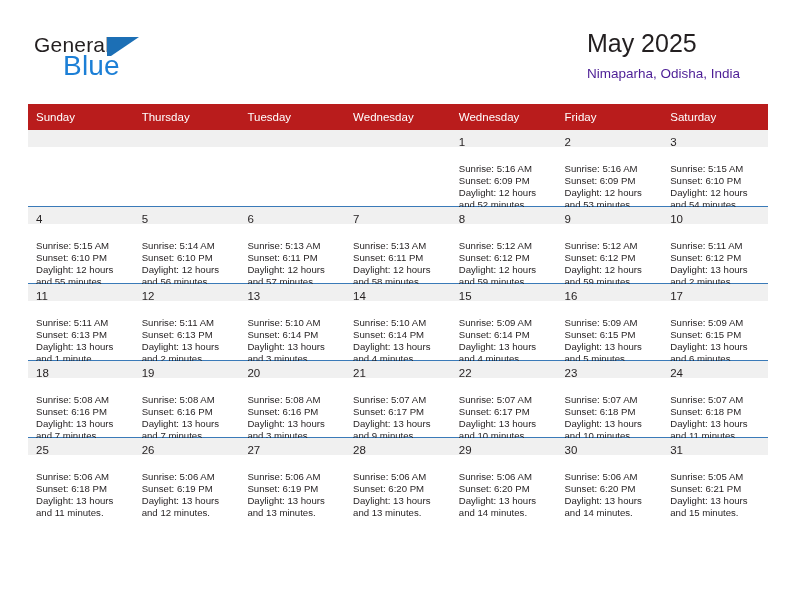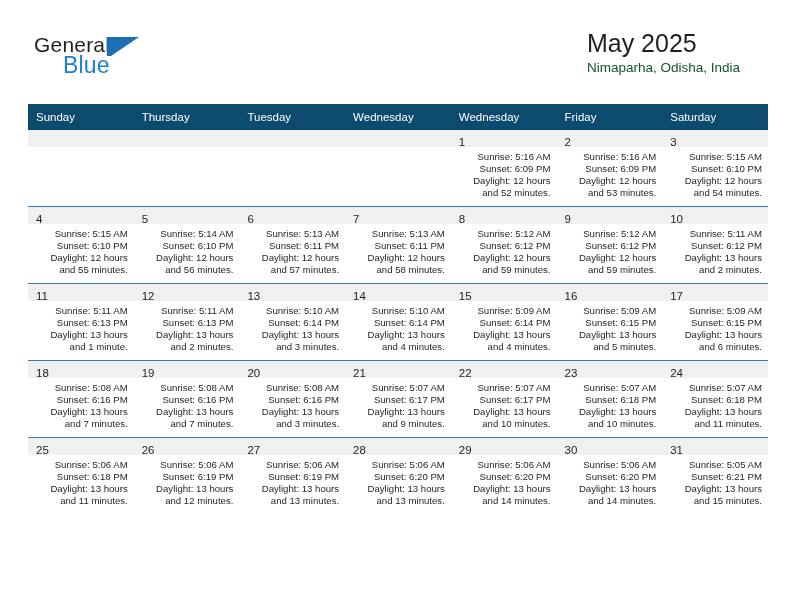--- a/index.html
+++ b/index.html
@@ -71,57 +71,58 @@
     top: 0;
     width: 0;
     height: 0;
     border-left: 28px solid #1c6fb5;
     border-bottom: 19px solid transparent;
   }
   .brand-blue {
     position: absolute;
     left: 29px;
     top: 19px;
-    font-size: 23px;
+    font-size: 28px;
     color: #1c7fd6;
     line-height: 25px;
     letter-spacing: .2px;
   }
 
   .title-block {
     position: absolute;
     right: 28px;
     top: 0;
     text-align: left;
   }
   .cal-title {
     font-size: 25px;
     color: #231f20;
     line-height: 30px;
     white-space: nowrap;
   }
   .cal-subtitle {
     font-size: 13.5px;
-    color: #14532d;
+    color: #4c1d95;
     line-height: 20px;
+    margin-top: 6px;
     white-space: nowrap;
   }
 
   
   .calendar {
     position: absolute;
     left: 28px;
     top: 104px;
     width: 740px;
     border-collapse: collapse;
     table-layout: fixed;
   }
 
   .calendar th {
-    background: #0c4a6e;
+    background: #b91c1c;
     color: #ffffff;
     font-weight: normal;
     font-size: 11.5px;
     text-align: left;
     padding: 6px 0 6px 8px;
     height: 14px;
     border: none;
   }
 
   .calendar td {
@@ -145,22 +146,21 @@
     height: 17px;
     padding: 2px 0 1px 8px;
     box-sizing: border-box;
   }
   .daynum {
     font-size: 11.5px;
     color: #231f20;
     line-height: 14px;
   }
   .cell-lines {
-    padding: 4px 6px 0 8px;
-    text-align: right;
+    padding: 16px 6px 0 8px;
   }
   .cell-lines div {
     font-size: 9.6px;
     line-height: 12.1px;
     color: #231f20;
     white-space: nowrap;
   }
   .empty .daynum-band { background: #f0f0f0; }
 </style>
 </head>

